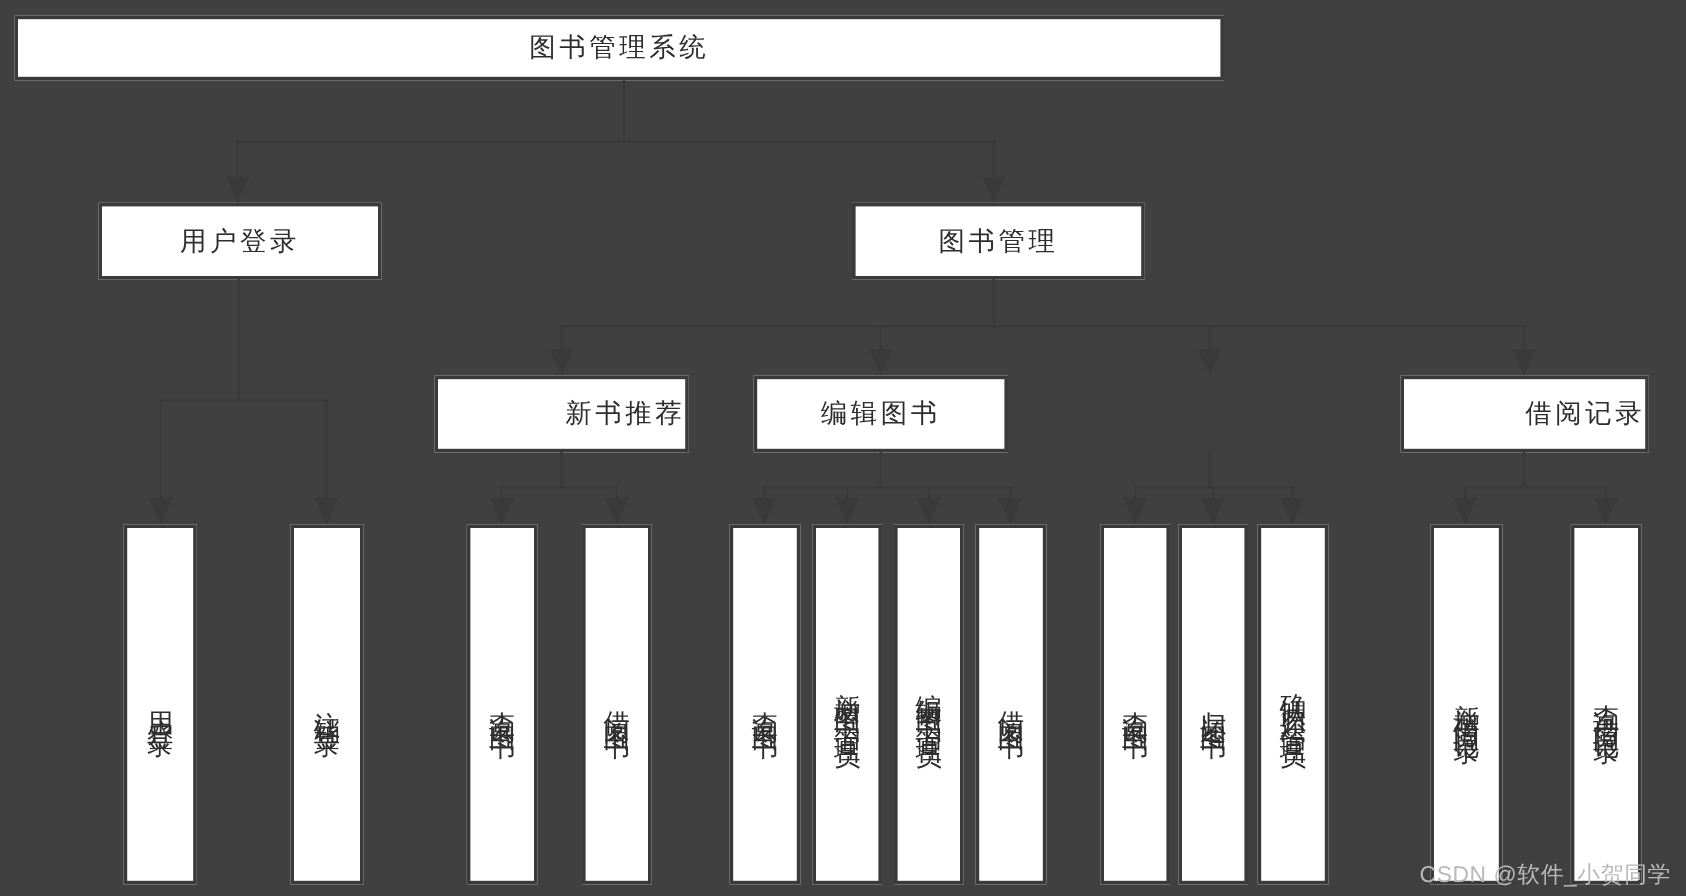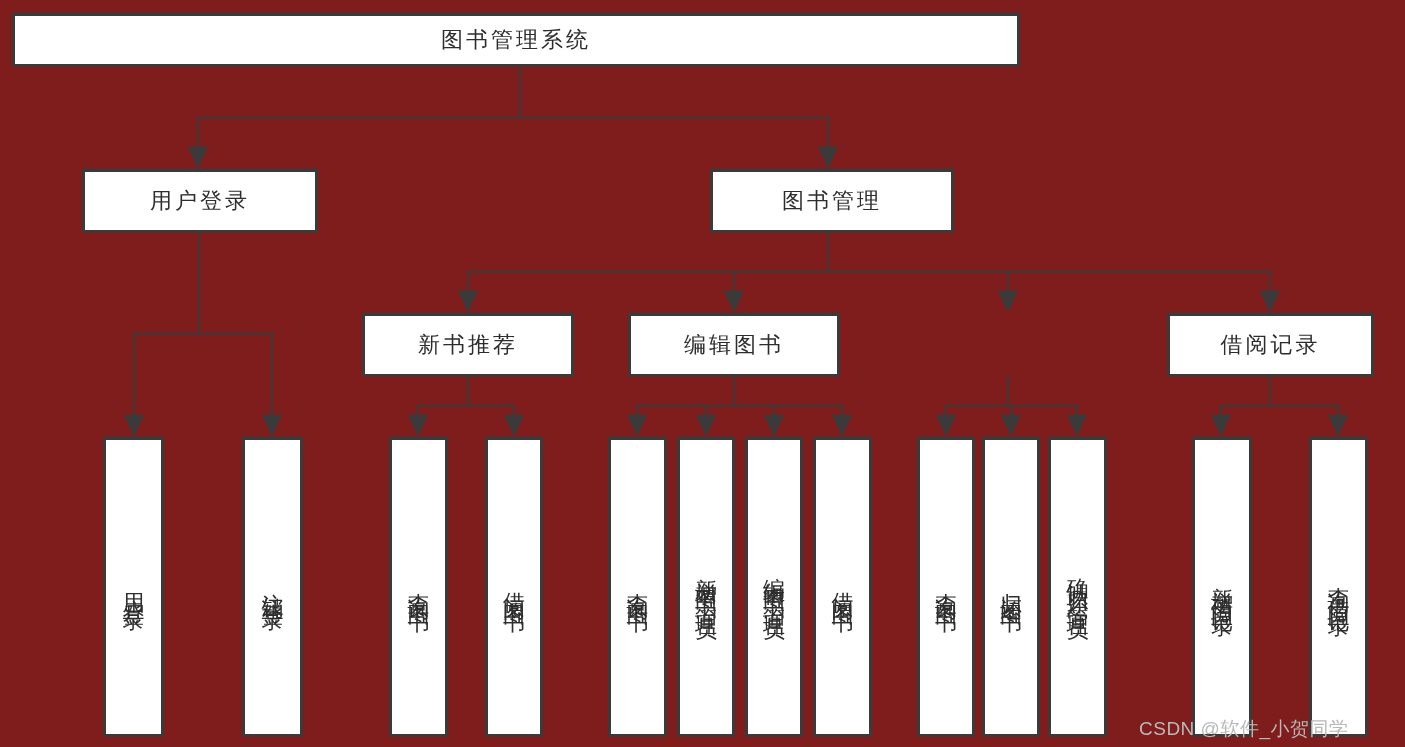--- a/index.html
+++ b/index.html
@@ -1,19 +1,19 @@
 <!DOCTYPE html>
 <html><head>
 <meta charset="utf-8">
 <style>
   html,body{margin:0;padding:0;background:#ffffff;}
   .canvas{
     position:relative;
     width:1405px;height:747px;
-    background:#7f1d1d;
+    background:#404040;
     font-family:"Liberation Sans","DejaVu Sans",sans-serif;
     overflow:hidden;
   }
   .box{
     position:absolute;
     box-sizing:border-box;
     border:3px solid #3a3a3a;
     background:#ffffff;
     display:flex;
     align-items:center;
@@ -40,21 +40,21 @@
   }
   .ah{
     position:absolute;
     width:0;height:0;
     border-left:10px solid transparent;
     border-right:10px solid transparent;
     border-top:22px solid #3a3a3a;
   }
   .watermark{
     position:absolute;
-    left:1139px;top:716px;
+    left:1183px;top:716px;
     font-size:19px;
     letter-spacing:0.5px;
     color:#b9b9b9;
     white-space:nowrap;
   }
 </style>
 </head>
 <body>
 
 <div class="canvas">
@@ -63,27 +63,27 @@
     <span class="hlabel">图书管理系统</span>
   </div>
 
   <div class="box" style="left:82px;top:169px;width:236px;height:64px;">
     <span class="hlabel">用户登录</span>
   </div>
   <div class="box" style="left:710px;top:169px;width:244px;height:64px;">
     <span class="hlabel">图书管理</span>
   </div>
 
-  <div class="box" style="left:362px;top:313px;width:212px;height:64px;">
+  <div class="box" style="left:362px;top:313px;width:212px;height:64px;justify-content:flex-end;">
     <span class="hlabel">新书推荐</span>
   </div>
   <div class="box" style="left:628px;top:313px;width:212px;height:64px;">
     <span class="hlabel">编辑图书</span>
   </div>
-  <div class="box" style="left:1167px;top:313px;width:207px;height:64px;">
+  <div class="box" style="left:1167px;top:313px;width:207px;height:64px;justify-content:flex-end;">
     <span class="hlabel">借阅记录</span>
   </div>
 
   <div class="box vbox" style="left:103px;top:437px;width:61px;height:300px;">
     <span class="vlabel">用户登录</span>
   </div>
   <div class="box vbox" style="left:242px;top:437px;width:61px;height:300px;">
     <span class="vlabel">注销登录</span>
   </div>
 

